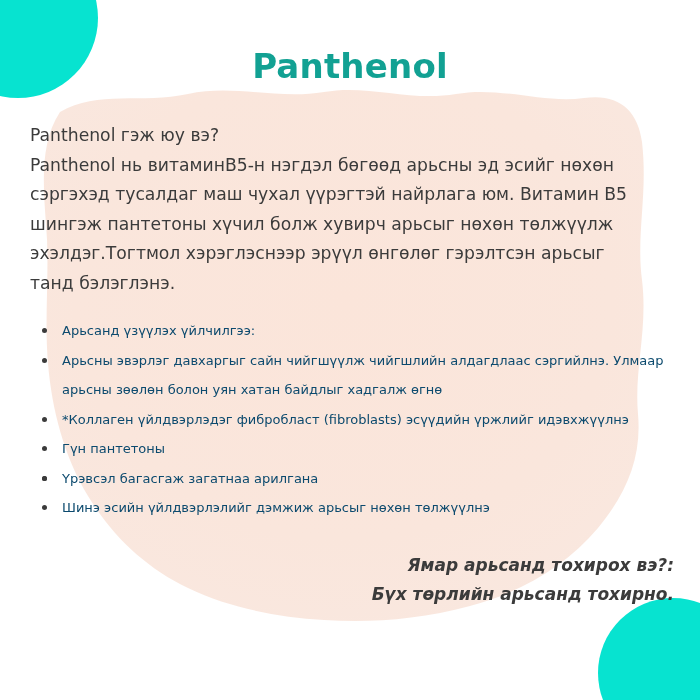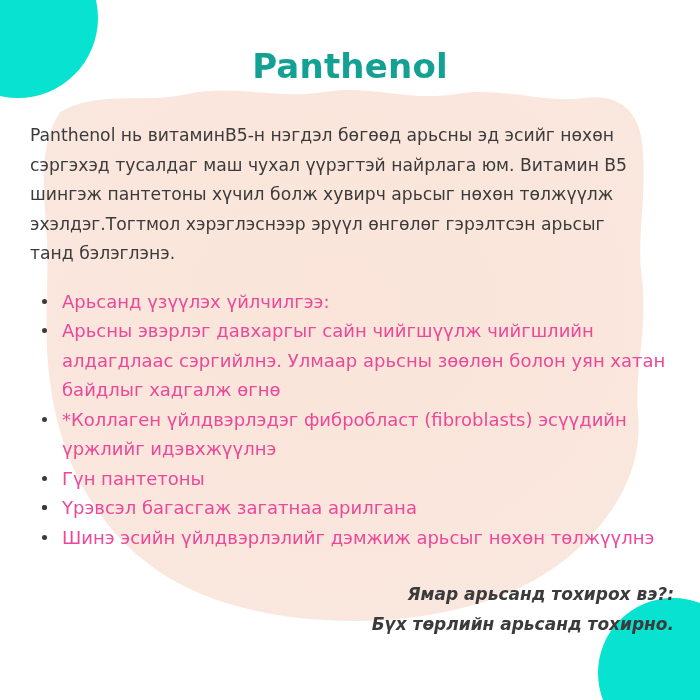--- a/index.html
+++ b/index.html
@@ -89,22 +89,22 @@
     white-space: nowrap;
   }
 
   .bullets {
     list-style: none;
     margin: 0;
     padding: 18px 20px 0 40px;
   }
   .bullets li {
     position: relative;
-    color: #ec4899;
-    font-size: 18px;
+    color: #0c4a6e;
+    font-size: 13px;
     line-height: 29.5px;
     padding-left: 22px;
     margin-bottom: 0;
   }
   .bullets li .bullet-dot {
     position: absolute;
     left: 2px;
     top: 12px;
     width: 5px;
     height: 5px;
@@ -161,20 +161,21 @@
   </div>
 
   <div class="blob-tl"></div>
   <div class="blob-br"></div>
 
   <div class="content">
 
     <h1 class="title">Panthenol</h1>
 
     <div class="body-block">
+      <div class="para-line">Panthenol гэж юу вэ?</div>
       <div class="para-line">Panthenol нь витаминB5-н нэгдэл бөгөөд арьсны эд эсийг нөхөн</div>
       <div class="para-line">сэргэхэд тусалдаг маш чухал үүрэгтэй найрлага юм. Витамин B5</div>
       <div class="para-line">шингэж пантетоны хүчил болж хувирч арьсыг нөхөн төлжүүлж</div>
       <div class="para-line">эхэлдэг.Тогтмол хэрэглэснээр эрүүл өнгөлөг гэрэлтсэн арьсыг</div>
       <div class="para-line">танд бэлэглэнэ.</div>
     </div>
 
     <ul class="bullets">
       <li>
         <span class="bullet-dot"></span>

